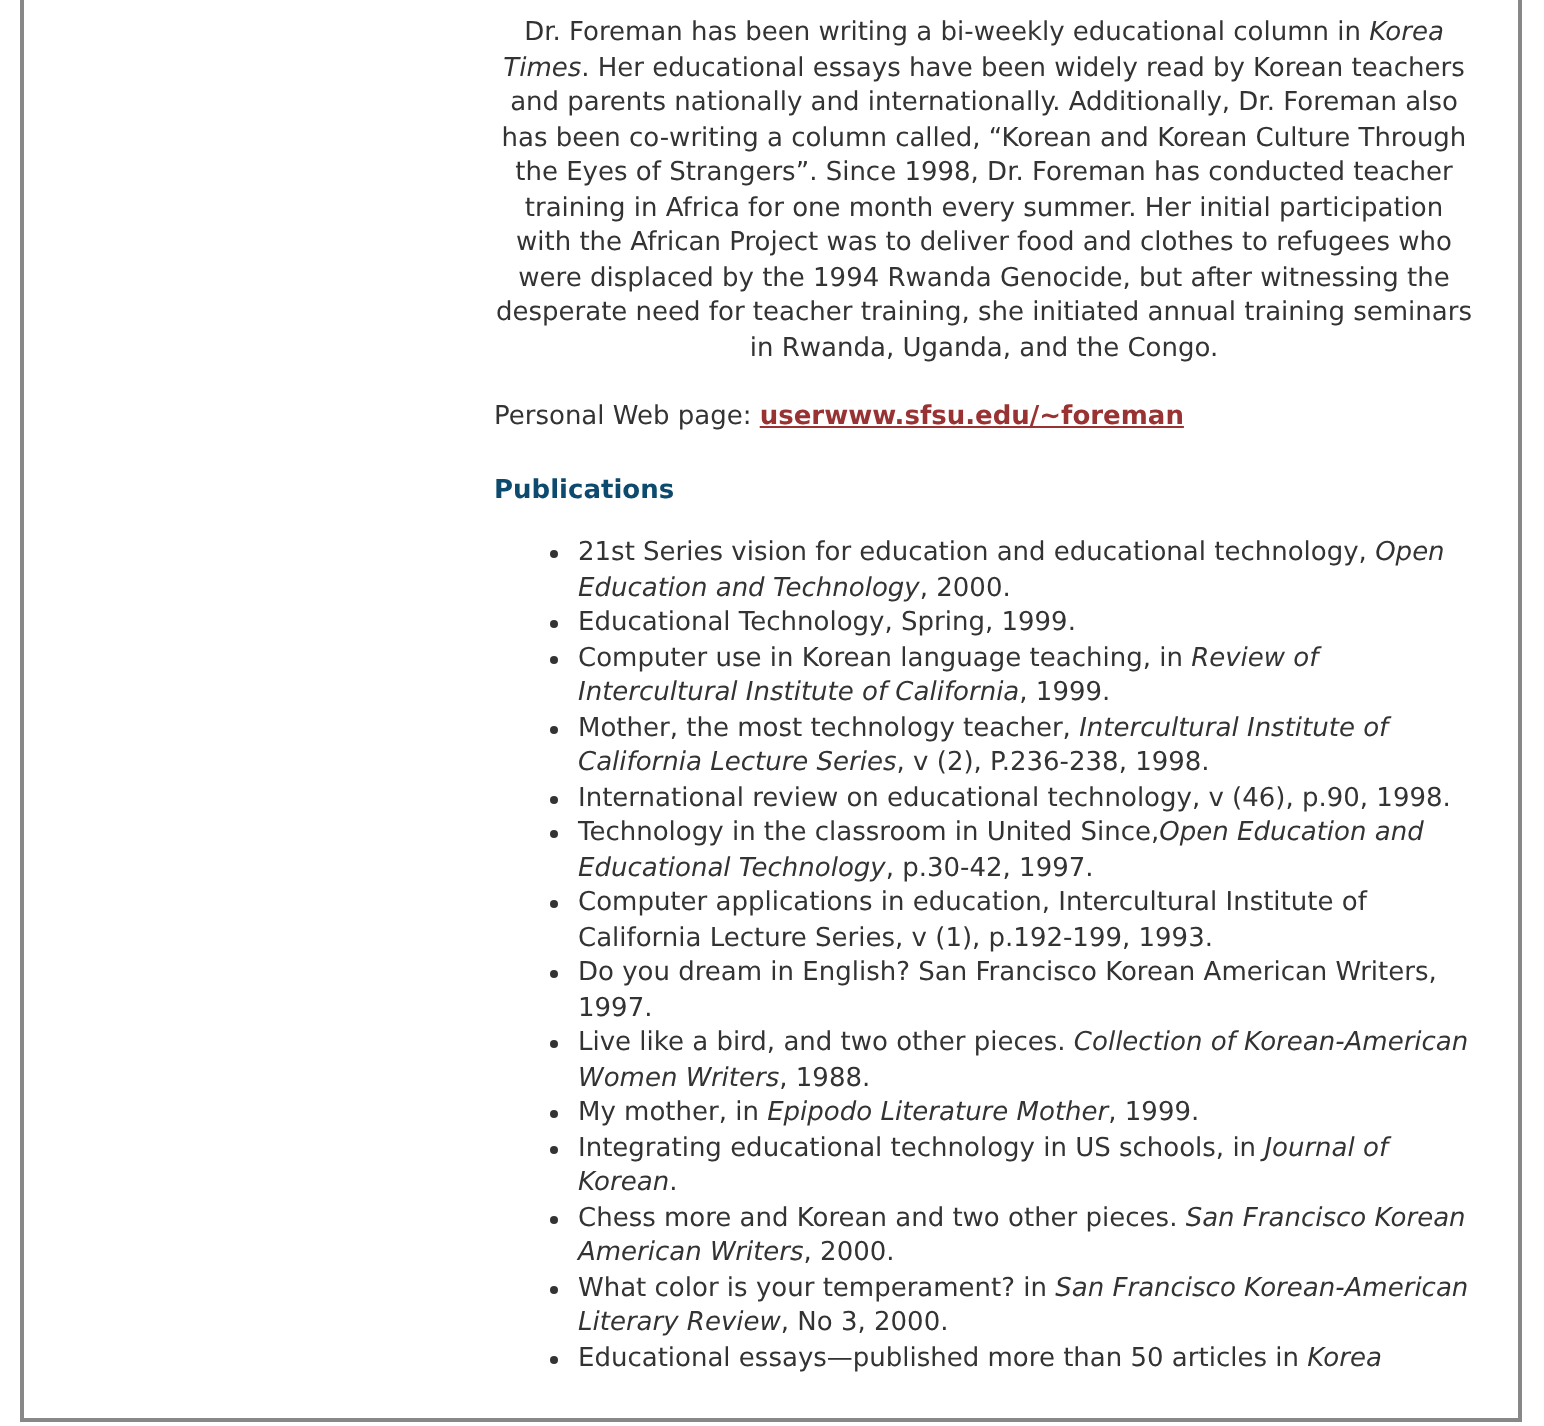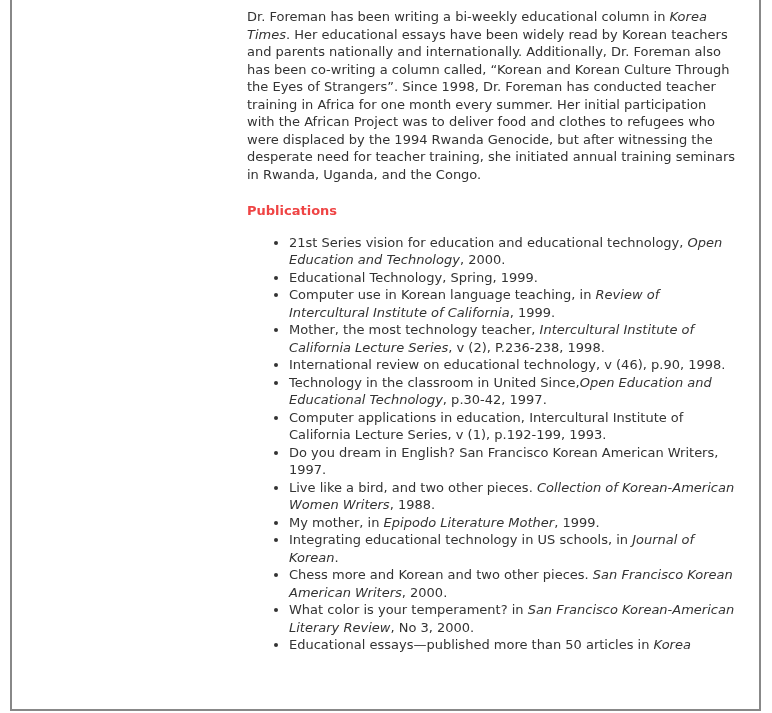--- a/index.html
+++ b/index.html
@@ -6,39 +6,42 @@
   .viewport{
     position:relative;width:772px;height:713px;overflow:hidden;background:#ffffff;
     font-family:"DejaVu Sans","Liberation Sans",sans-serif;
     font-size:13px;line-height:17.5px;color:#333333;
   }
   .vline{position:absolute;top:0;width:2px;height:709px;background:#888888;}
   .vline.left{left:10px;}
   .vline.right{left:759px;}
   .hline-bottom{position:absolute;left:10px;top:709px;width:751px;height:2px;background:#888888;}
   .content{position:absolute;left:247px;top:0;width:490px;}
-  p.bio{margin:8px 0 0 0;}
+  p.bio{margin:8px 0 0 0;text-align:center;}
   p.weblink{margin:17px 0 0 0;}
-  p.pubhead{margin:19px 0 0 0;font-weight:bold;color:#ef4444;}
+  p.pubhead{margin:19px 0 0 0;font-weight:bold;color:#0c4a6e;}
   ul.publist{margin:14px 0 0 0;padding:0 0 0 42px;list-style:disc;}
   ul.publist li{margin:0;padding:0;}
   em{font-style:italic;}
   a.weblink-anchor{color:#993333;font-weight:bold;text-decoration:underline;cursor:pointer;}
 </style>
 </head>
 <body>
 
 <div class="viewport">
   <div class="vline left"></div>
   <div class="vline right"></div>
   <div class="hline-bottom"></div>
 
   <div class="content">
     <p class="bio" id="bio"><span>Dr. Foreman has been writing a bi-weekly educational column in </span><em>Korea Times</em><span>. Her educational essays have been widely read by Korean teachers and parents nationally and internationally. Additionally, Dr. Foreman also has been co-writing a column called, “Korean and Korean Culture Through the Eyes of Strangers”. Since 1998, Dr. Foreman has conducted teacher training in Africa for one month every summer. Her initial participation with the African Project was to deliver food and clothes to refugees who were displaced by the 1994 Rwanda Genocide, but after witnessing the desperate need for teacher training, she initiated annual training seminars in Rwanda, Uganda, and the Congo.</span></p>
 
+    <p class="weblink">
+      <span>Personal Web page: </span><a class="weblink-anchor" href="#">userwww.sfsu.edu/~foreman</a>
+    </p>
 
     <p class="pubhead">Publications</p>
 
     <ul class="publist" id="publist">
         <li><span>21st Series vision for education and educational technology, </span><em>Open Education and Technology</em><span>, 2000.</span></li>
         <li><span>Educational Technology, Spring, 1999.</span></li>
         <li><span>Computer use in Korean language teaching, in </span><em>Review of Intercultural Institute of California</em><span>, 1999.</span></li>
         <li><span>Mother, the most technology teacher, </span><em>Intercultural Institute of California Lecture Series</em><span>, v (2), P.236-238, 1998.</span></li>
         <li><span>International review on educational technology, v (46), p.90, 1998.</span></li>
         <li><span>Technology in the classroom in United Since,</span><em>Open Education and Educational Technology</em><span>, p.30-42, 1997.</span></li>

